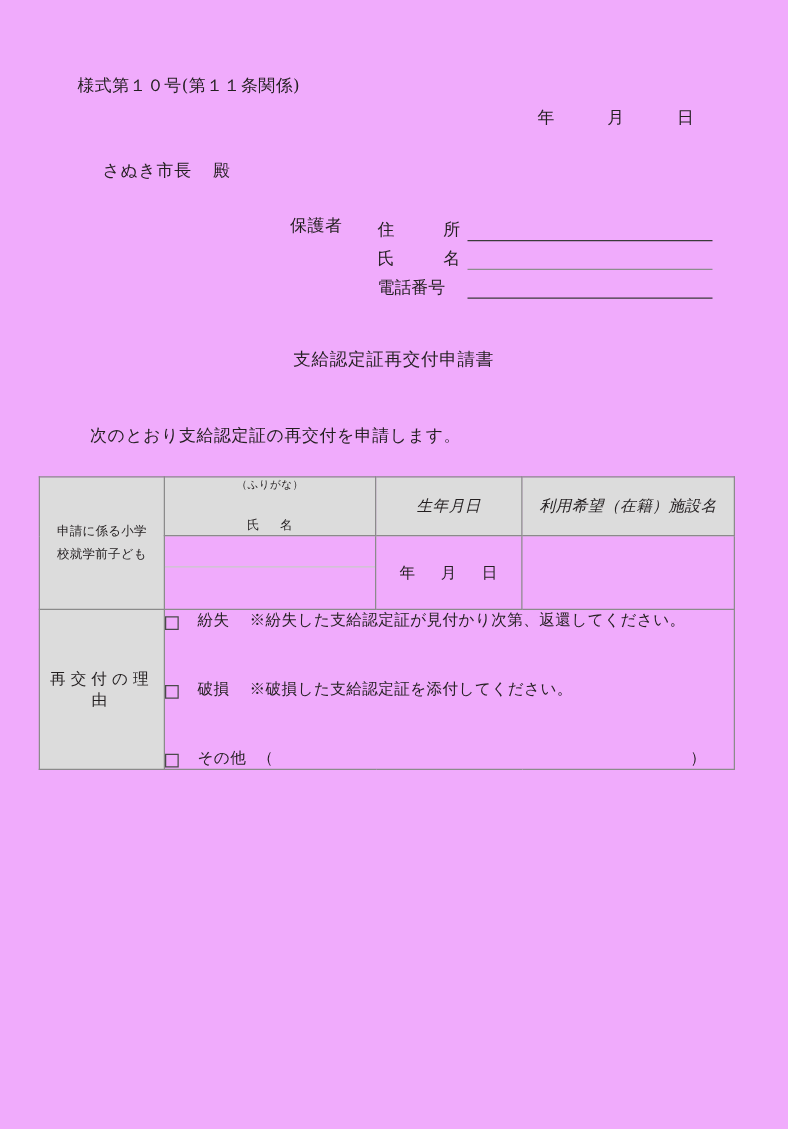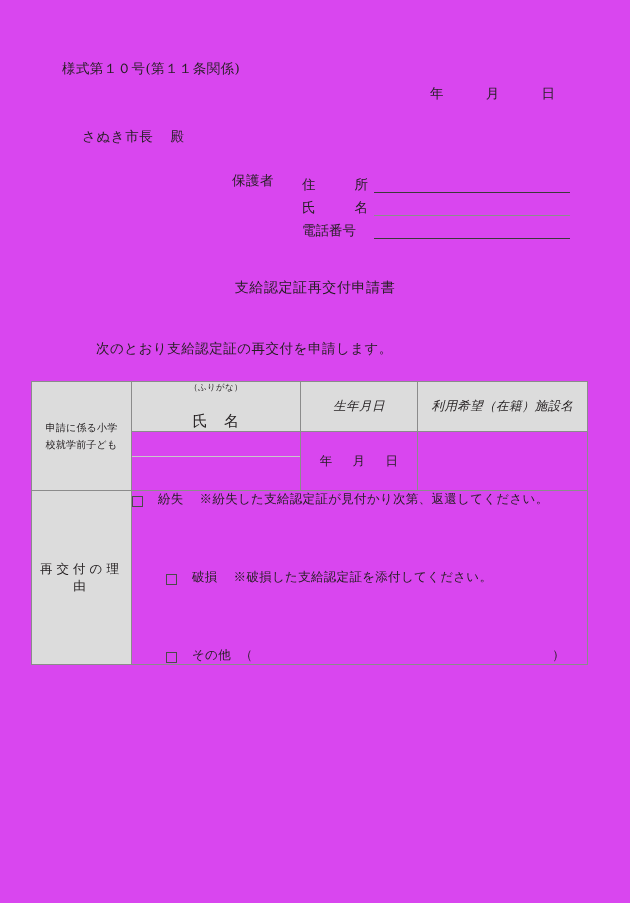--- a/index.html
+++ b/index.html
@@ -12,21 +12,21 @@
     height: 903px;
     position: relative;
     font-family: "DejaVu Serif", "Liberation Serif", serif;
     color: #231f20;
     overflow: hidden;
   }
 
   .page {
     position: absolute;
     inset: 0;
-    background: #d946ef;
+    background: #f0abfc;
   }
 
   
   .form-code {
     position: absolute;
     left: 62px;
     top: 60px;
     font-size: 13.5px;
     letter-spacing: 0.4px;
     white-space: nowrap;
@@ -108,21 +108,20 @@
     letter-spacing: 0.6px;
   }
 
   .intro {
     position: absolute;
     left: 72px;
     top: 340px;
     font-size: 13.5px;
     letter-spacing: 0.5px;
     white-space: nowrap;
-    margin-left: 24px;
   }
 
   
   .form-table {
     position: absolute;
     left: 31px;
     top: 381px;
     width: 556px;
     border-collapse: collapse;
     table-layout: fixed;
@@ -152,21 +151,21 @@
     height: 46px;
     text-align: center;
     padding: 4px 0 2px;
   }
   .furigana {
     font-size: 8.5px;
     letter-spacing: 0.3px;
     line-height: 1.2;
   }
   .name-kanji {
-    font-size: 15px;
+    font-size: 10px;
     letter-spacing: 0.5px;
     margin-top: 20px;
   }
   .name-kanji .sp { display: inline-block; width: 16px; }
 
   .head-center {
     text-align: center;
     letter-spacing: 0.4px;
     font-style: italic;
   }
@@ -205,21 +204,21 @@
     padding: 28px 0 26px 20px;
     vertical-align: top;
   }
   .reason-item {
     display: flex;
     align-items: flex-end;
     font-size: 12.5px;
     letter-spacing: 0.3px;
     white-space: nowrap;
   }
-  .reason-item + .reason-item { margin-top: 61px; padding-left: 34px; }
+  .reason-item + .reason-item { margin-top: 38px; }
   .checkbox {
     display: inline-block;
     width: 9px;
     height: 9px;
     border: 1px solid #4a4a4a;
     margin-right: 15px;
     flex: 0 0 auto;
     position: relative;
     top: -1px;
   }

